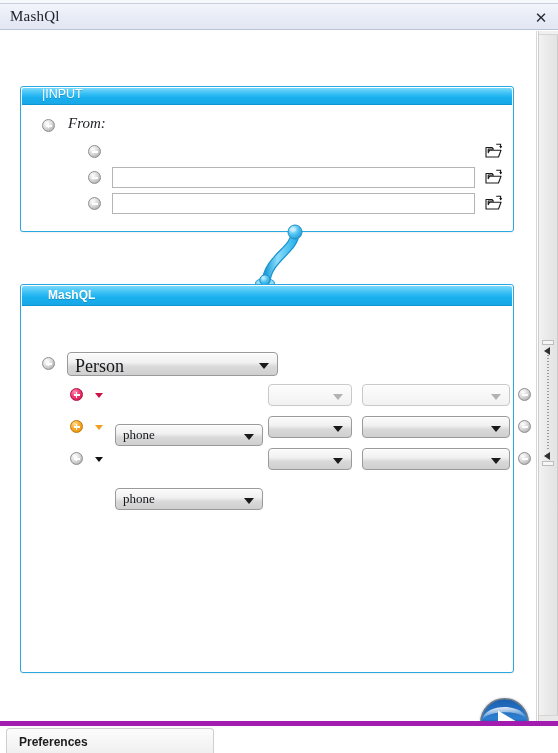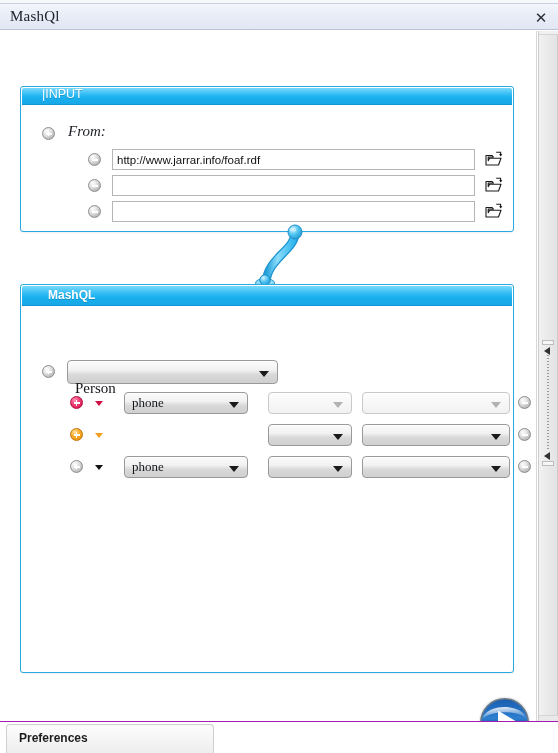--- a/index.html
+++ b/index.html
@@ -61,21 +61,21 @@
   .panel {
     position: absolute;
     background: #ffffff;
     border: 1px solid #2aa9e0;
     border-radius: 3px;
     box-shadow: 0 1px 2px rgba(0,0,0,.06);
   }
   .panel > .panel-head {
     position: relative;
     height: 17px;
-    margin: 1px 1px 12px 1px;
+    margin: 1px 1px 4px 1px;
     background: linear-gradient(to bottom, #79d9fb 0%, #35bdf4 38%, #19b0ef 60%, #18a7e6 100%);
     border-radius: 2px 2px 0 0;
     border-bottom: 1px solid #0f96d2;
   }
   .panel > .panel-head .ptitle {
     position: absolute;
     left: 22px; top: -1px;
     font-family: "Liberation Sans", sans-serif;
     font-size: 12px;
     font-weight: bold;
@@ -212,59 +212,59 @@
   .combo.disabled {
     border: 1px solid #c9c9c9;
     background: linear-gradient(to bottom, #fcfcfc 0%, #f7f7f7 55%, #f1f1f1 100%);
   }
   .combo.disabled .carrow { border-top-color: #b2b2b2; }
 
   .combo.subject {
     left: 46px; top: 42px;
     width: 211px; height: 24px;
   }
-  .combo.subject .ctext { font-size: 15px; top: 19px; }
+  .combo.subject .ctext { font-size: 18px; top: 3px; }
   .combo.subject .carrow { top: 10px; }
 
   
   .qrow { position: absolute; left: 0; width: 100%; height: 24px; }
   .qrow .sortarrow {
     position: absolute;
     left: 74px; top: 9px;
     width: 0; height: 0;
     border-left: 4px solid transparent;
     border-right: 4px solid transparent;
     border-top: 5px solid #111111;
     cursor: pointer;
   }
   .qrow .sortarrow.red    { border-top-color: #cf1045; }
   .qrow .sortarrow.orange { border-top-color: #f0a01e; }
 
-  .c1 { left: 103px;  width: 124px; }
+  .c1 { left: 94px;  width: 148px; margin-top: 40px; }
   .c2 { left: 247px; width: 84px;  }
   .c3 { left: 341px; width: 148px; }
 
   .rowminus { position: absolute; left: 497px; top: 4px; }
 
   
   #play {
     position: absolute;
     left: 477px; top: 664px;
     width: 55px; height: 55px;
     border-radius: 50%;
     cursor: pointer;
   }
 
   
   .tabstrip {
     position: absolute;
     left: 0; top: 721px;
     width: 558px; height: 32px;
     background: #ffffff;
-    border-top: 1px solid #a21caf;
+    border-top: 5px solid #a21caf;
   }
   .tab {
     position: absolute;
     left: 6px; top: 2px;
     width: 208px; height: 30px;
     background: linear-gradient(to bottom, #fcfcfc 0%, #f4f4f4 55%, #ededed 100%);
     border: 1px solid #cfcfcf;
     border-bottom: none;
     border-radius: 4px 4px 0 0;
     cursor: pointer;
@@ -345,21 +345,20 @@
       <div class="panel-head">
         <div class="ptitle thin">|INPUT</div>
       </div>
       <div class="panel-body">
 
         <div class="circbtn circ-plus-gray" style="left:21px; top:10px;"></div>
         <div class="from-label">From:</div>
 
         <div class="urlrow" style="top:32px;">
           <div class="circbtn circ-minus-gray" style="left:67px; top:4px;"></div>
-          <input class="urlinput" type="text" value="http://www.jarrar.info/foaf.rdf" style="">
           <div class="folder-icon">
             <svg width="19" height="19" viewBox="0 0 19 19">
               <path d="M2 5.5 L2 15 L14.5 15 L17 8.2 L5.6 8.2 L4.2 10.6 L4.2 7 L9.4 7 L8.2 5.5 Z" fill="#ffffff" stroke="#1a1a1a" stroke-width="1.1" stroke-linejoin="round"></path>
               <path d="M12.2 2.2 L16.6 2.2 L16.6 6.0" fill="none" stroke="#1a1a1a" stroke-width="1.1"></path>
               <path d="M16.7 6.6 L15.2 3.9 L18.2 3.9 Z" fill="#1a1a1a"></path>
             </svg>
           </div>
         </div>
 
         <div class="urlrow" style="top:58px;">

